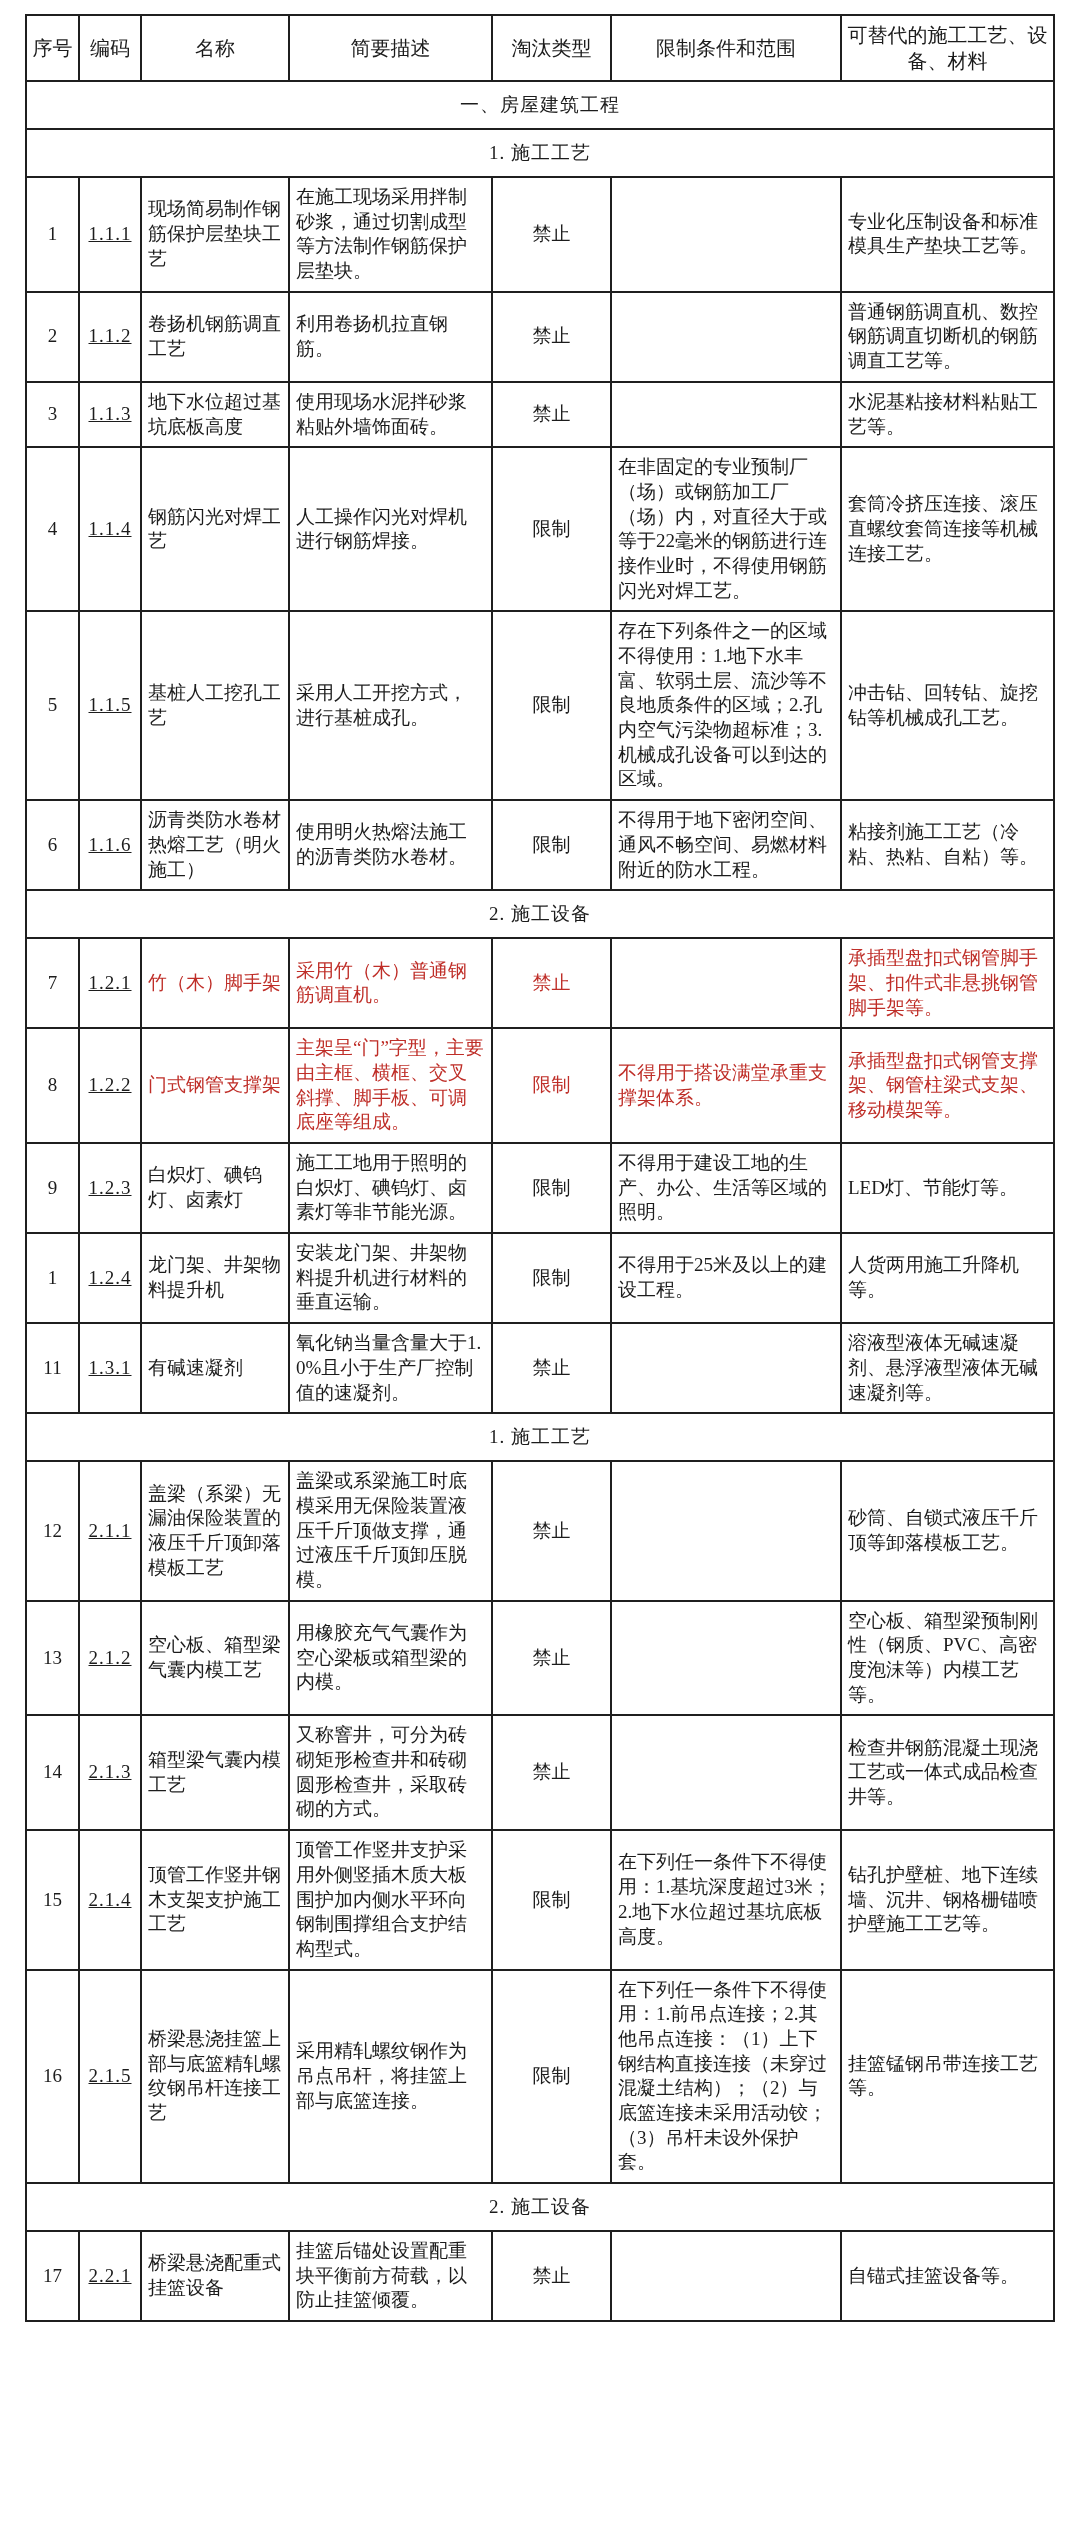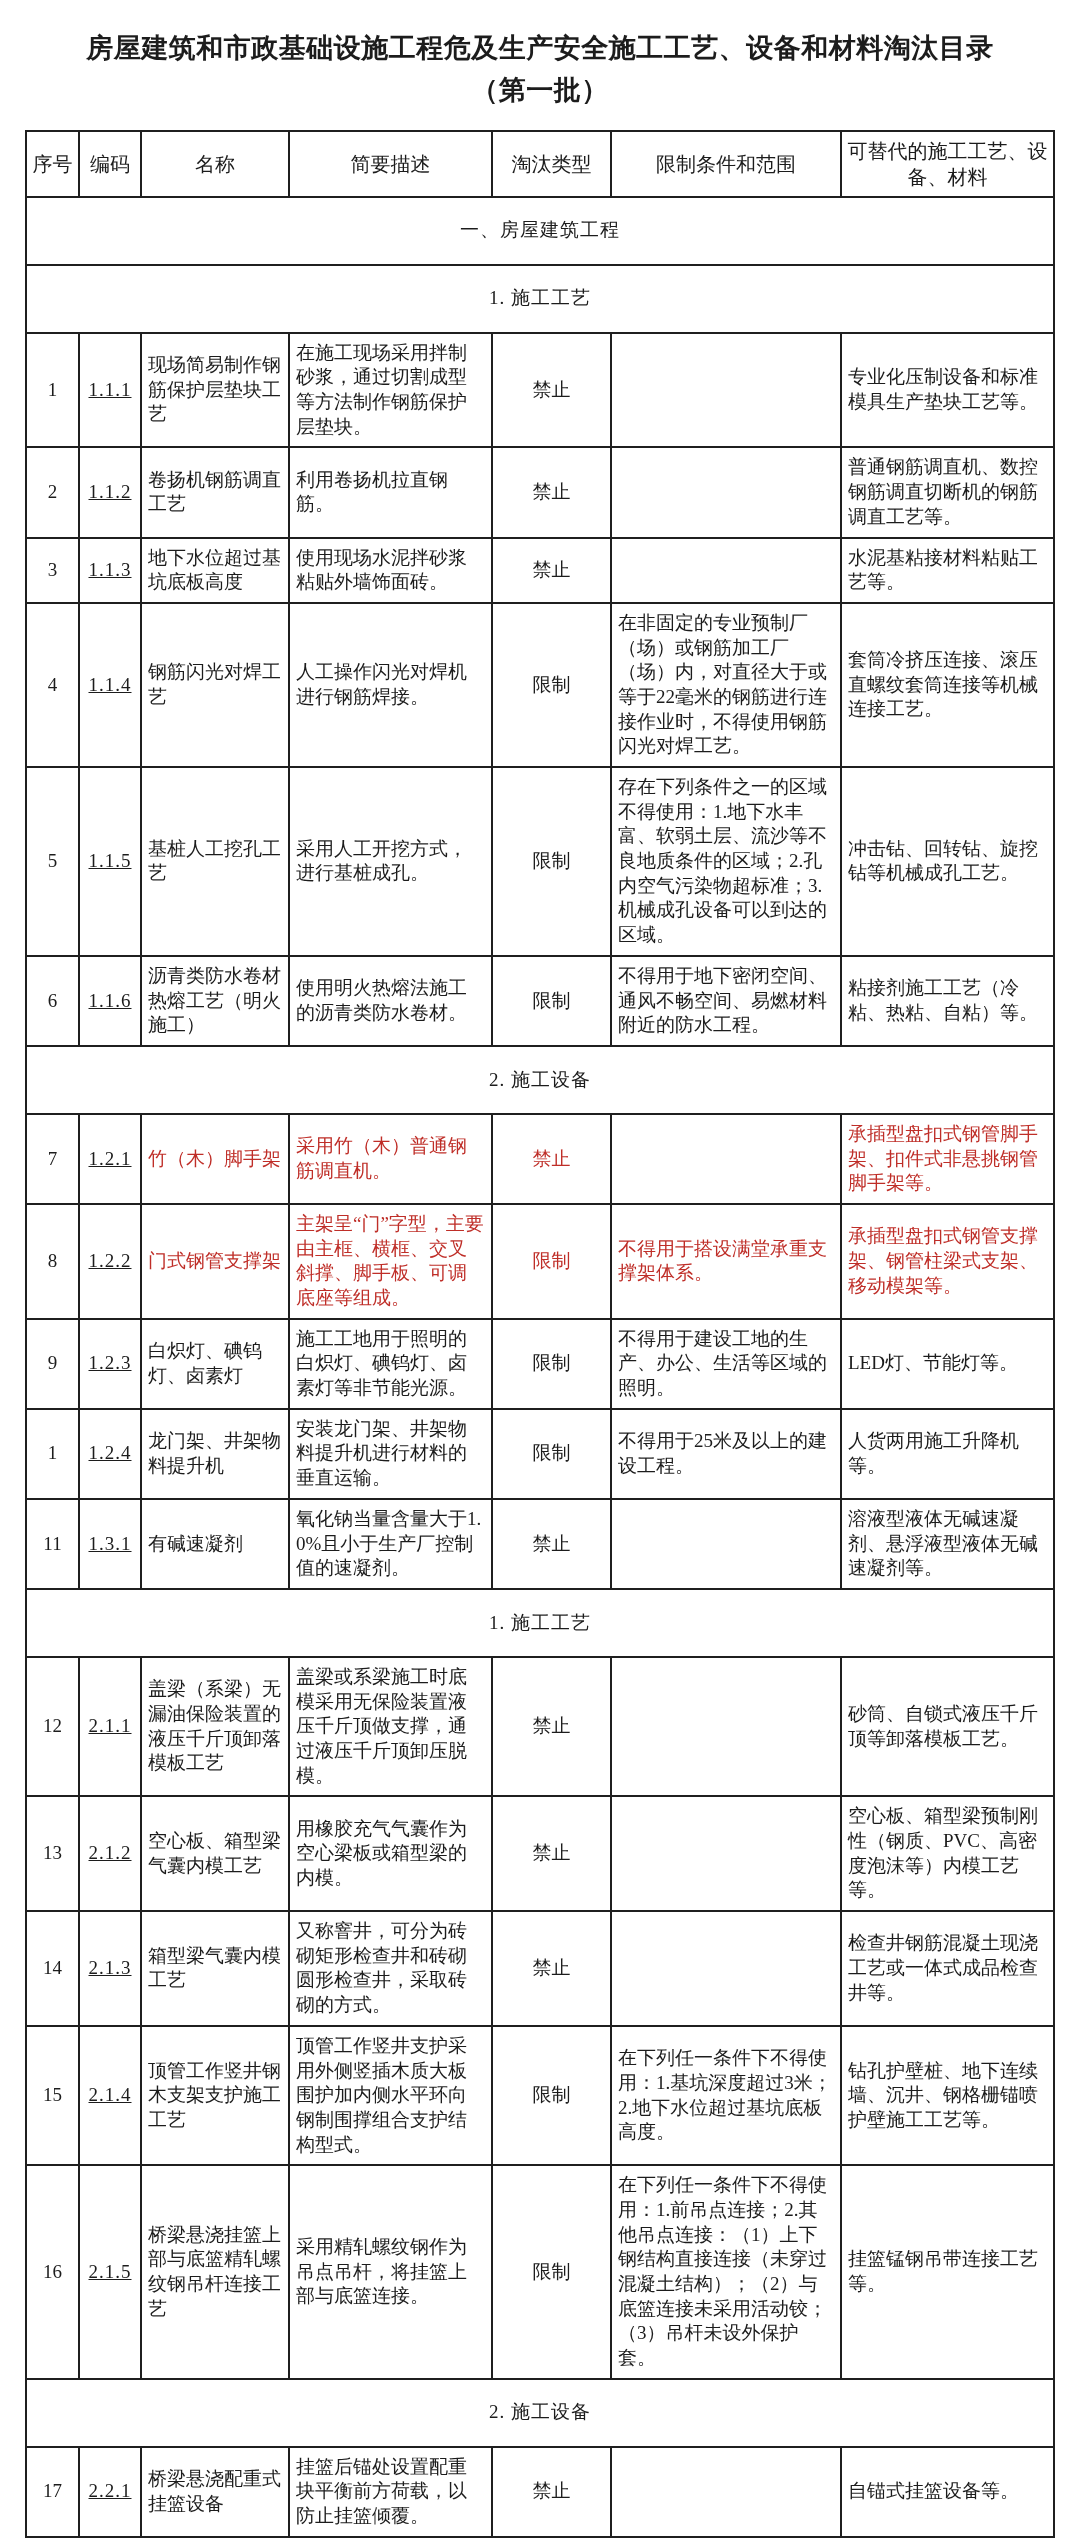--- a/index.html
+++ b/index.html
@@ -56,34 +56,33 @@
   table.catalog th{
     font-weight:400;
     font-size:20px;
     text-align:center;
     height:66px;
     padding:4px 5px;
   }
   td.section{
     text-align:center;
     font-size:20px;
-    height:68px;
+    height:48px;
     letter-spacing:1px;
   }
   td.c-center{text-align:center;}
   td.code{letter-spacing:1px;text-decoration:underline;}
   tr.red td{color:var(--red);}
   tr.red td:nth-child(1),
   tr.red td:nth-child(2){color:var(--ink);}
 </style>
 </head>
 <body>
 
 <div class="page">
-  <div class="doc-title">房屋建筑和市政基础设施工程危及生产安全施工工艺、设备和材料淘汰目录（第一批）</div>
 
   <table class="catalog">
     <colgroup>
       <col class="c1">
         <col class="c2">
         <col class="c3">
         <col class="c4">
       <col class="c5">
         <col class="c6">
         <col class="c7">

